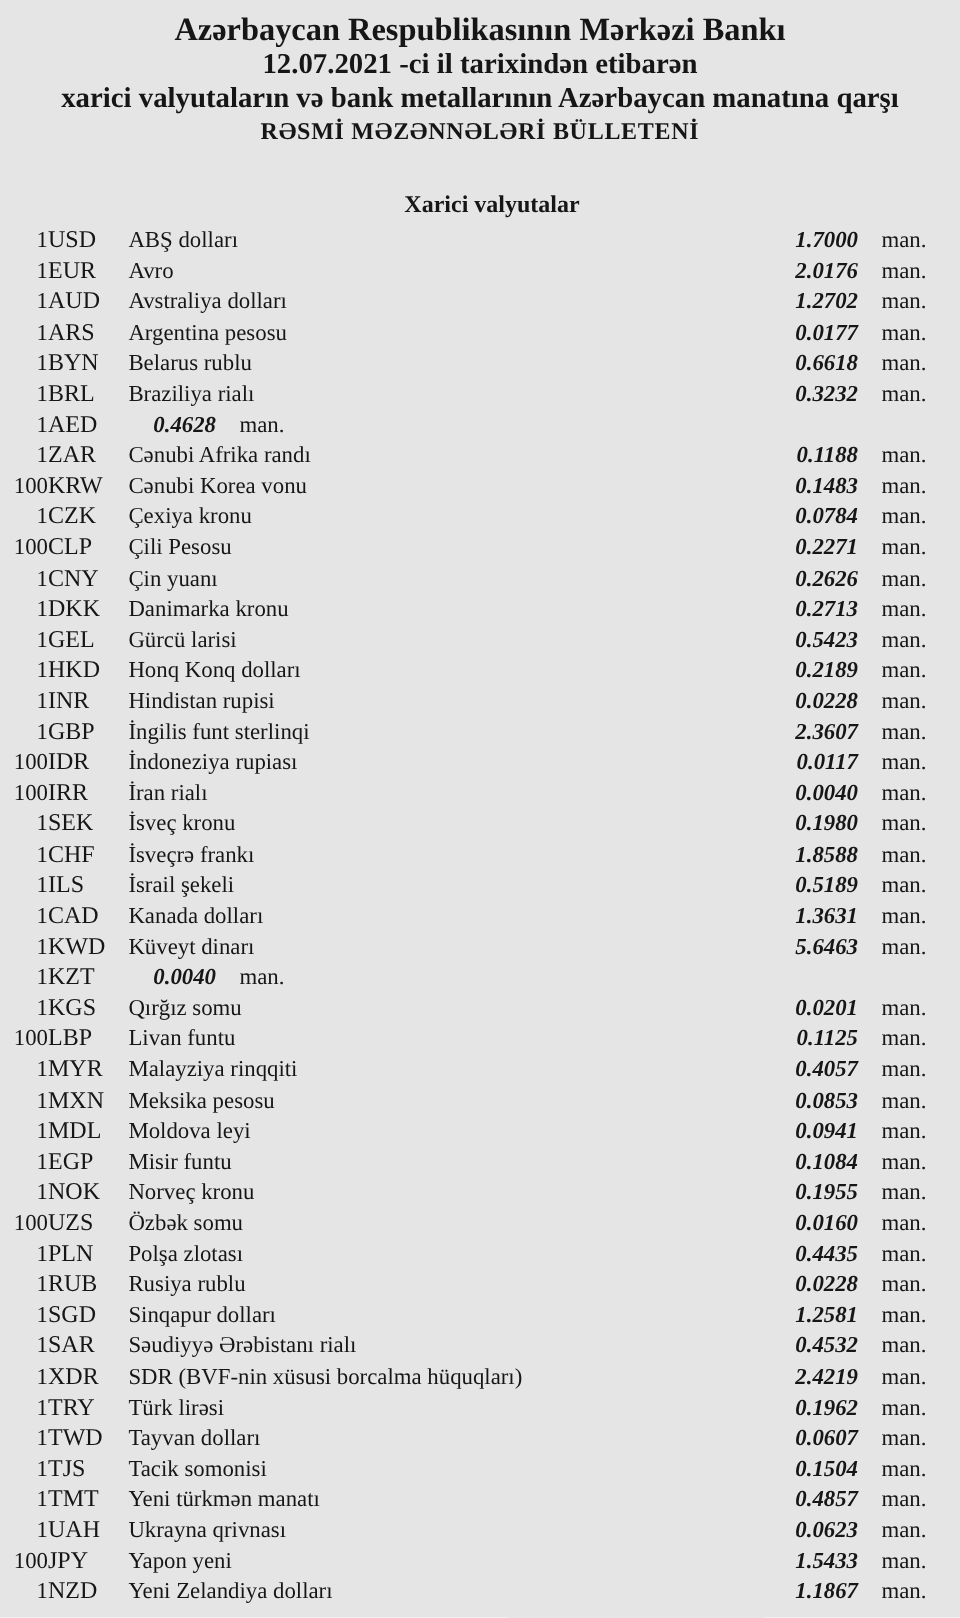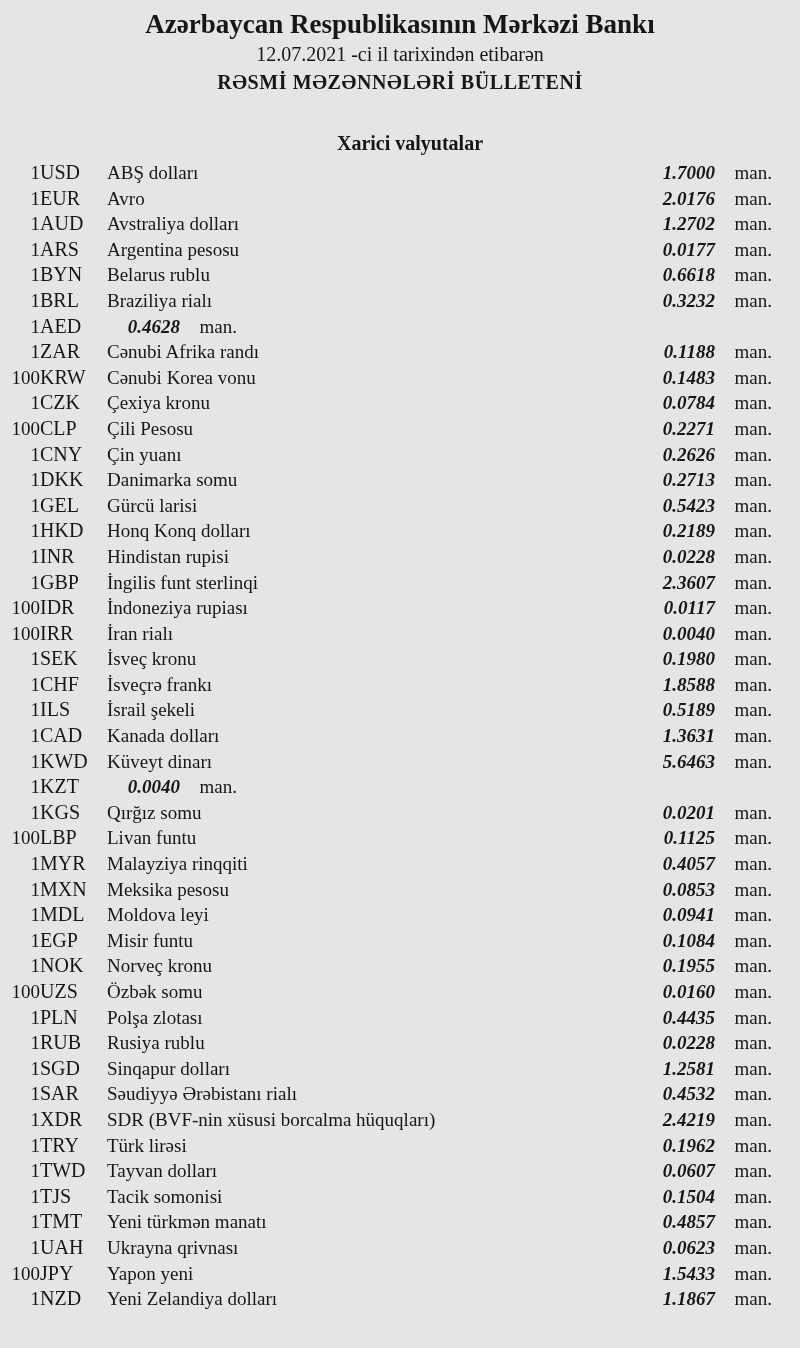--- a/index.html
+++ b/index.html
@@ -12,22 +12,22 @@
     overflow: hidden;
     box-sizing: border-box;
   }
   .header { text-align: center; padding-top: 8px; }
   .title {
     font-size: 27px;
     font-weight: bold;
     line-height: 32px;
   }
   .sub {
-    font-size: 20px;
-    font-weight: normal;
+    font-size: 24px;
+    font-weight: bold;
     line-height: 28px;
   }
   .bulletin {
     font-size: 20px;
     font-weight: bold;
     letter-spacing: 0.6px;
     line-height: 28px;
   }
   .section-title {
     text-align: center;
@@ -52,20 +52,21 @@
   .rate  { width: 80px; text-align: right; font-weight: bold; font-style: italic; }
   .unit  { width: 57px; text-align: right; }
 </style>
 </head>
 <body>
 
 <div class="page">
   <div class="header">
     <div class="title">Azərbaycan Respublikasının Mərkəzi Bankı</div>
     <div class="sub">12.07.2021 -ci il tarixindən etibarən</div>
+    <div class="sub">xarici valyutaların və bank metallarının Azərbaycan manatına qarşı</div>
     <div class="bulletin">RƏSMİ MƏZƏNNƏLƏRİ BÜLLETENİ</div>
   </div>
 
   <div class="section-title">Xarici valyutalar</div>
 
   <div class="rates-table">
   <div class="row">
     <span class="qty">1</span>
     <span class="code">USD</span>
     <span class="name">ABŞ dolları</span>
@@ -156,21 +157,21 @@
     <span class="qty">1</span>
     <span class="code">CNY</span>
     <span class="name">Çin yuanı</span>
     <span class="rate">0.2626</span>
     <span class="unit">man.</span>
   </div>
 
   <div class="row">
     <span class="qty">1</span>
     <span class="code">DKK</span>
-    <span class="name">Danimarka somu</span>
+    <span class="name">Danimarka kronu</span>
     <span class="rate">0.2713</span>
     <span class="unit">man.</span>
   </div>
 
   <div class="row">
     <span class="qty">1</span>
     <span class="code">GEL</span>
     <span class="name">Gürcü larisi</span>
     <span class="rate">0.5423</span>
     <span class="unit">man.</span>

